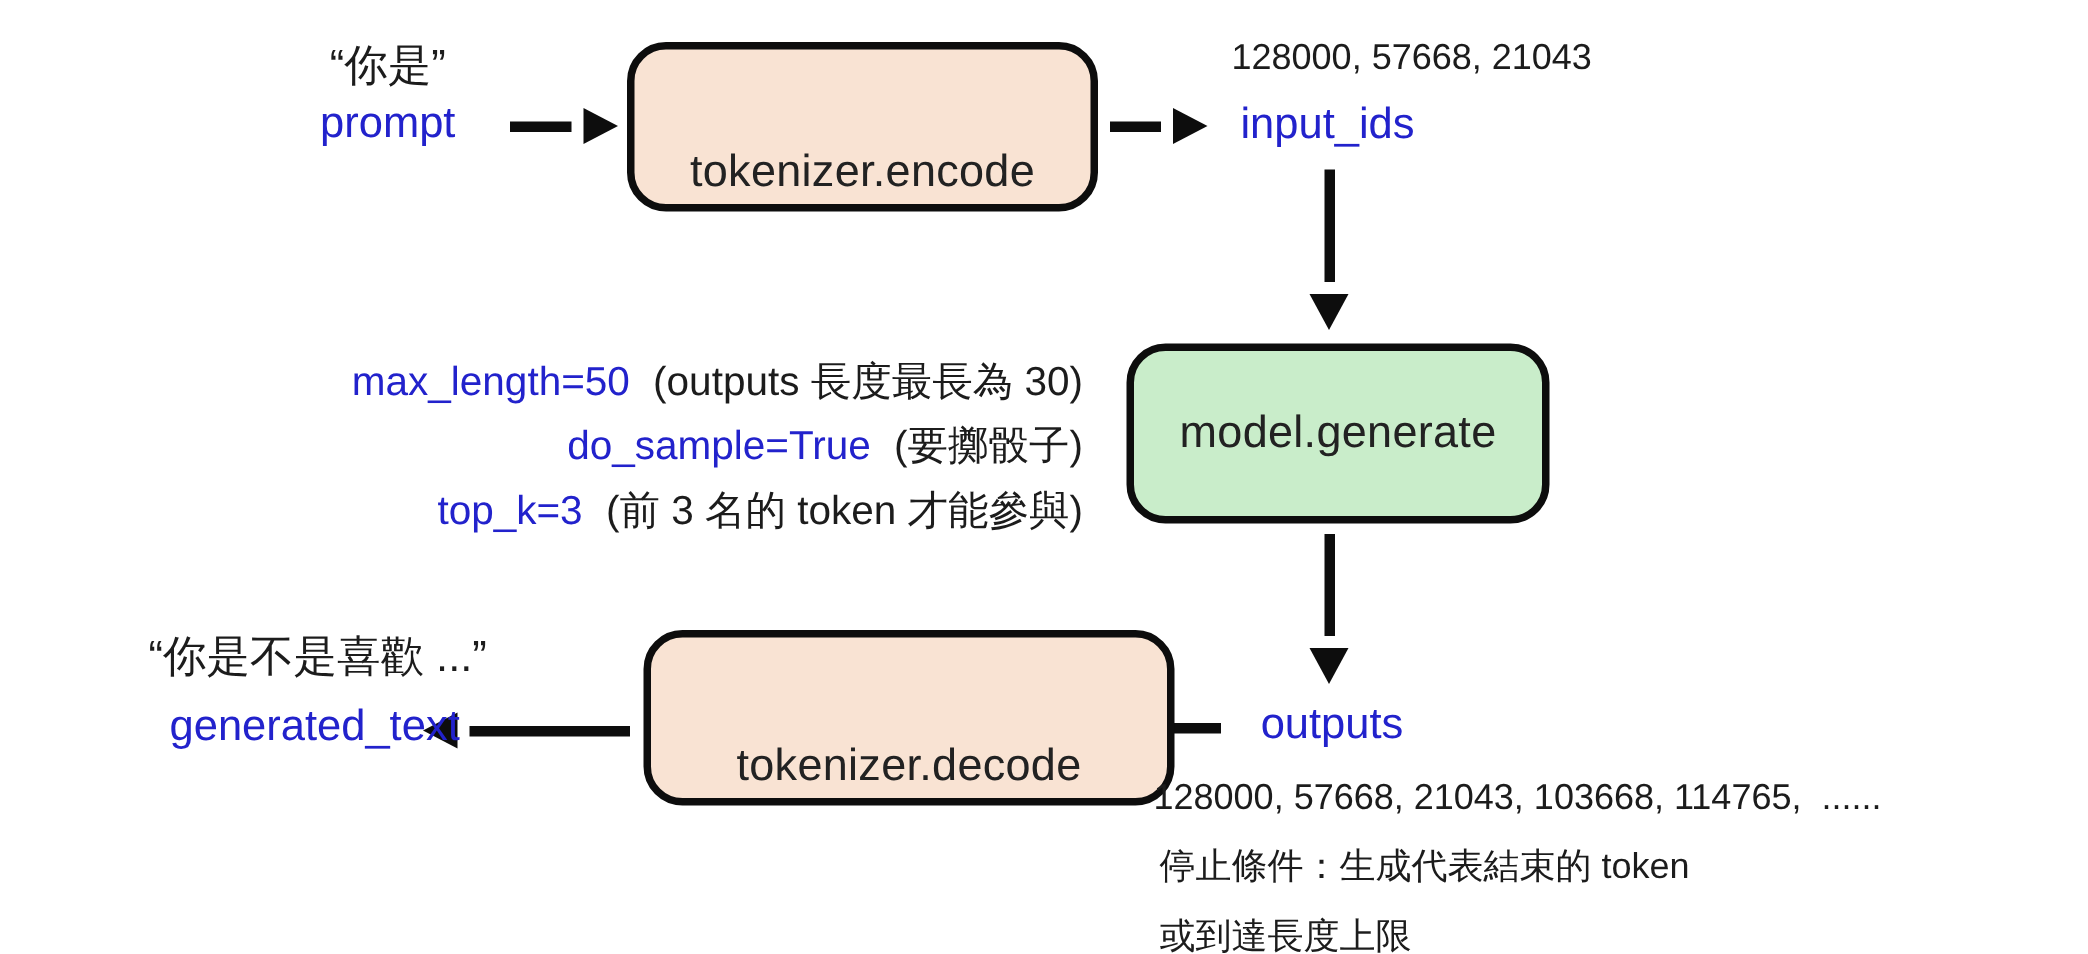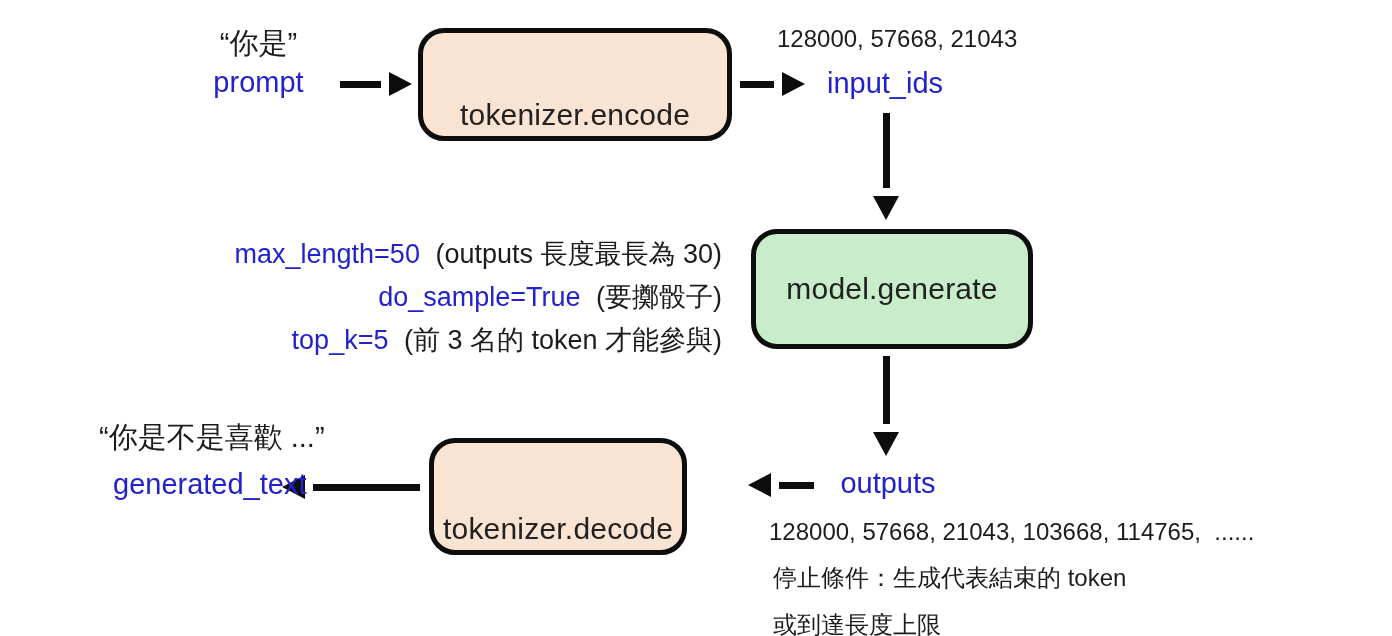--- a/index.html
+++ b/index.html
@@ -108,57 +108,57 @@
 
   <div class="node node-peach" style="left:402px; top:12px; width:314px; height:113px;">
     <span>tokenizer.encode</span>
   </div>
 
   <div class="arrow-h" style="left:720px; top:56px; width:73px;">
     <div class="shaft-h"></div>
     <div class="head-right"></div>
   </div>
 
-  <div class="abs ids-row" style="left:761px; top:9px;">128000, 57668, 21043</div>
+  <div class="abs ids-row" style="left:805px; top:9px;">128000, 57668, 21043</div>
   <div class="abs var-label center" style="left:800px; top:51px; width:138px;">input_ids</div>
 
   <div class="arrow-v" style="left:857px; top:93px; height:115px;">
     <div class="shaft-v"></div>
     <div class="head-down"></div>
   </div>
 
   <div class="params">
     <div>
       <span class="code-blue">max_length=50</span><span class="txt-black"> (outputs 長度最長為 30)</span>
     </div>
     <div>
       <span class="code-blue">do_sample=True</span><span class="txt-black"> (要擲骰子)</span>
     </div>
     <div>
-      <span class="code-blue">top_k=5</span><span class="txt-black"> (前 3 名的 token 才能參與)</span>
+      <span class="code-blue">top_k=3</span><span class="txt-black"> (前 3 名的 token 才能參與)</span>
     </div>
   </div>
 
   <div class="node node-green" style="left:735px; top:213px; width:282px; height:120px;">
     <span>model.generate</span>
   </div>
 
   <div class="arrow-v" style="left:857px; top:336px; height:108px;">
     <div class="shaft-v"></div>
     <div class="head-down"></div>
   </div>
 
   <div class="abs var-label center" style="left:808px; top:451px; width:128px;">outputs</div>
 
   <div class="arrow-h" style="left:728px; top:457px; width:74px;">
     <div class="head-left"></div>
     <div class="shaft-h"></div>
   </div>
 
-  <div class="node node-peach" style="left:413px; top:422px; width:258px; height:117px;">
+  <div class="node node-peach" style="left:413px; top:404px; width:354px; height:117px;">
     <span>tokenizer.decode</span>
   </div>
 
   <div class="arrow-h" style="left:262px; top:459px; width:146px;">
     <div class="head-left"></div>
     <div class="shaft-h"></div>
   </div>
 
   <div class="abs quote-val" style="left:83px; top:402px;">“你是不是喜歡 ...”</div>
   <div class="abs var-label" style="left:97px; top:452px;">generated_text</div>

